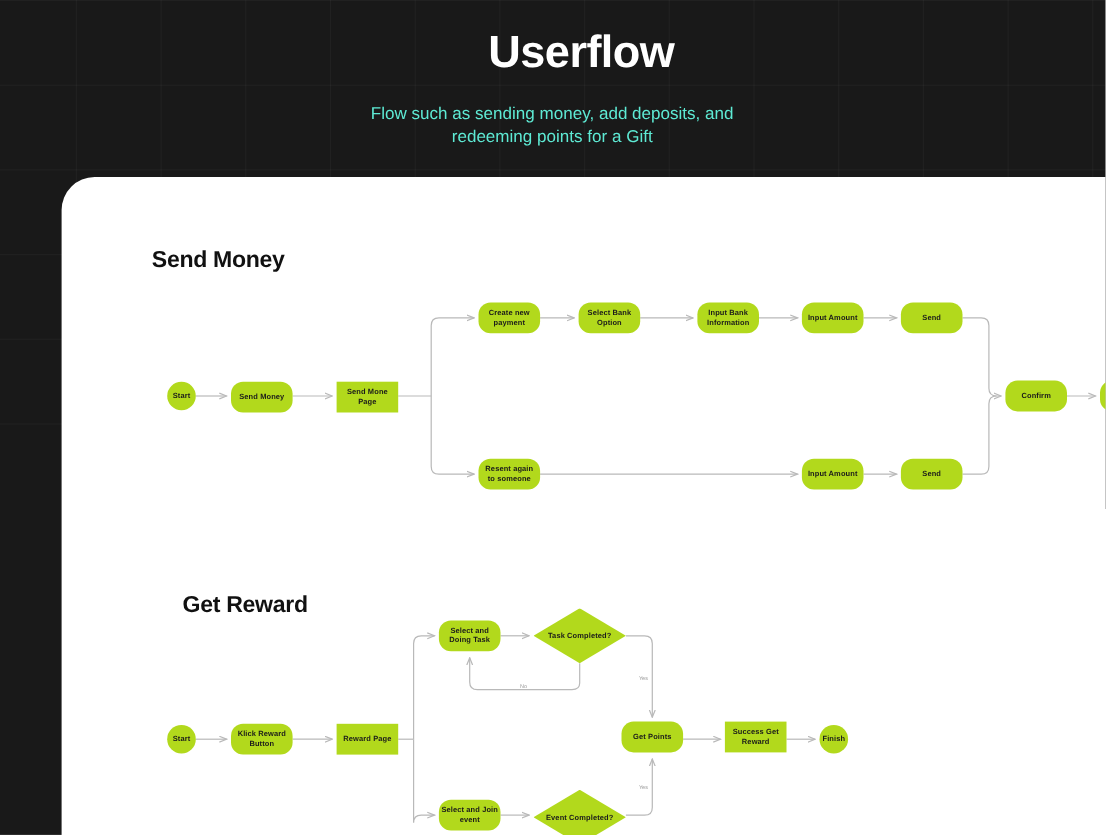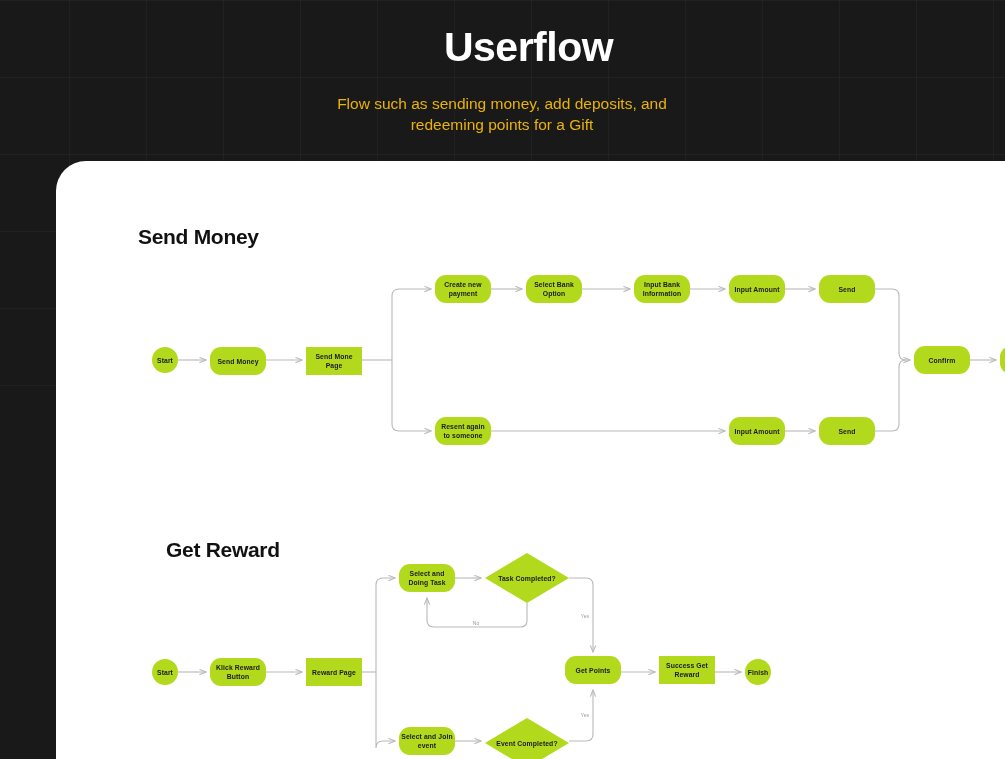--- a/index.html
+++ b/index.html
@@ -17,21 +17,21 @@
     background-position:-8px 0px;
     pointer-events:none;
   }
   #header{position:absolute;left:0;top:0;width:1005px;height:161px;}
   #title{
     position:absolute;left:0;top:24px;width:1005px;text-align:center;
     color:#ffffff;font-size:41px;font-weight:bold;letter-spacing:-0.5px;margin-left:26px;
   }
   #subtitle{
     position:absolute;left:302px;top:93px;width:400px;text-align:center;
-    color:#eab308;font-size:15.5px;line-height:21px;font-weight:400;
+    color:#5eead4;font-size:15.5px;line-height:21px;font-weight:400;
   }
   #card{
     position:absolute;left:56px;top:161px;width:1000px;height:598px;
     background:#ffffff;border-top-left-radius:30px;border-top-right-radius:30px;
   }
   .section-title{
     position:absolute;color:#111111;font-size:21px;font-weight:bold;letter-spacing:-0.3px;
   }
   
   #flow{position:absolute;left:0;top:0;width:1000px;height:598px;}

